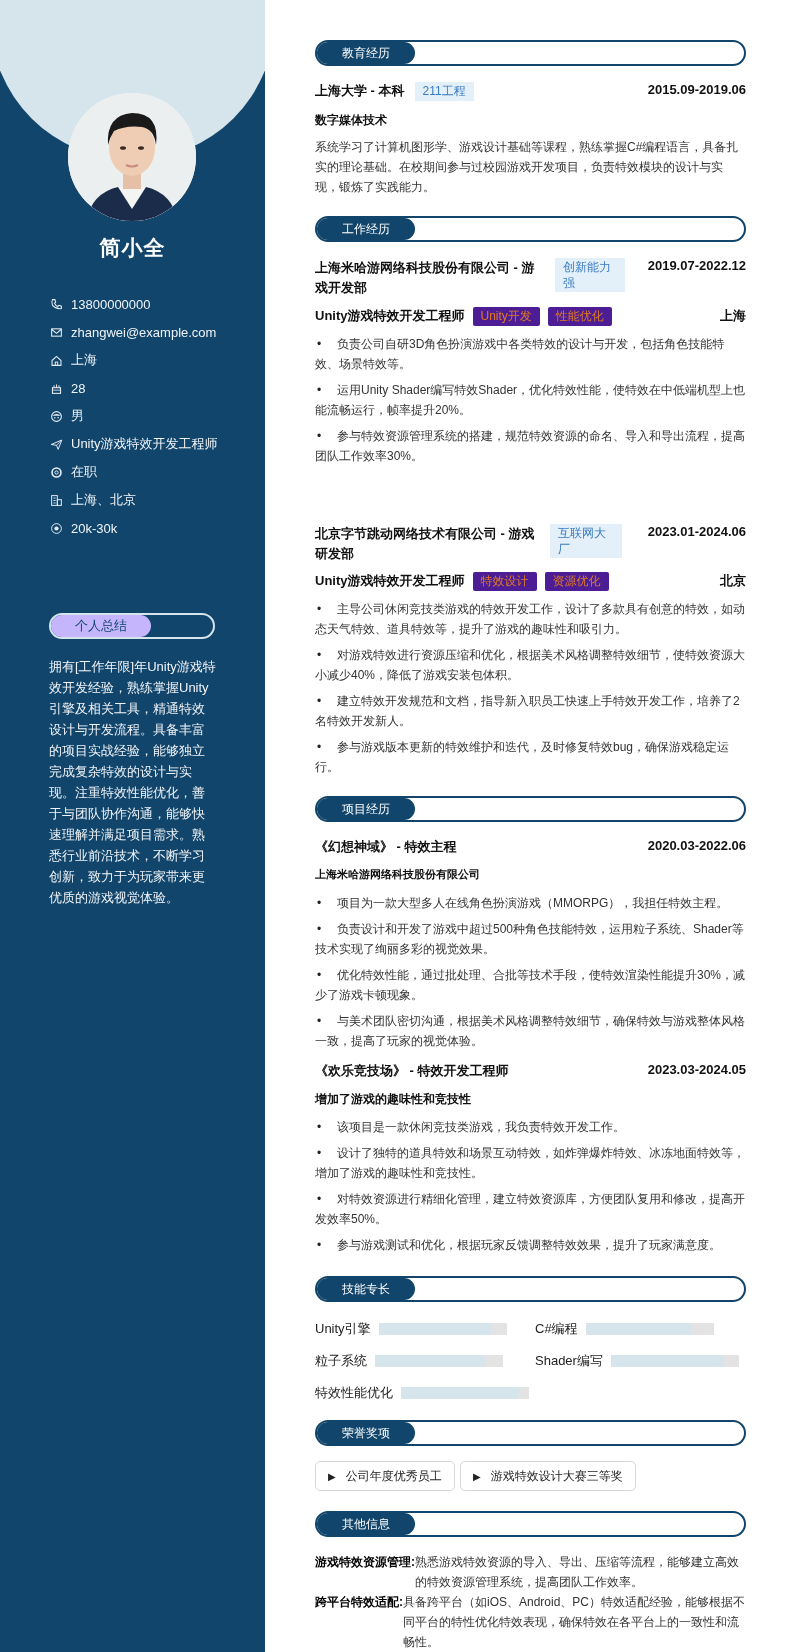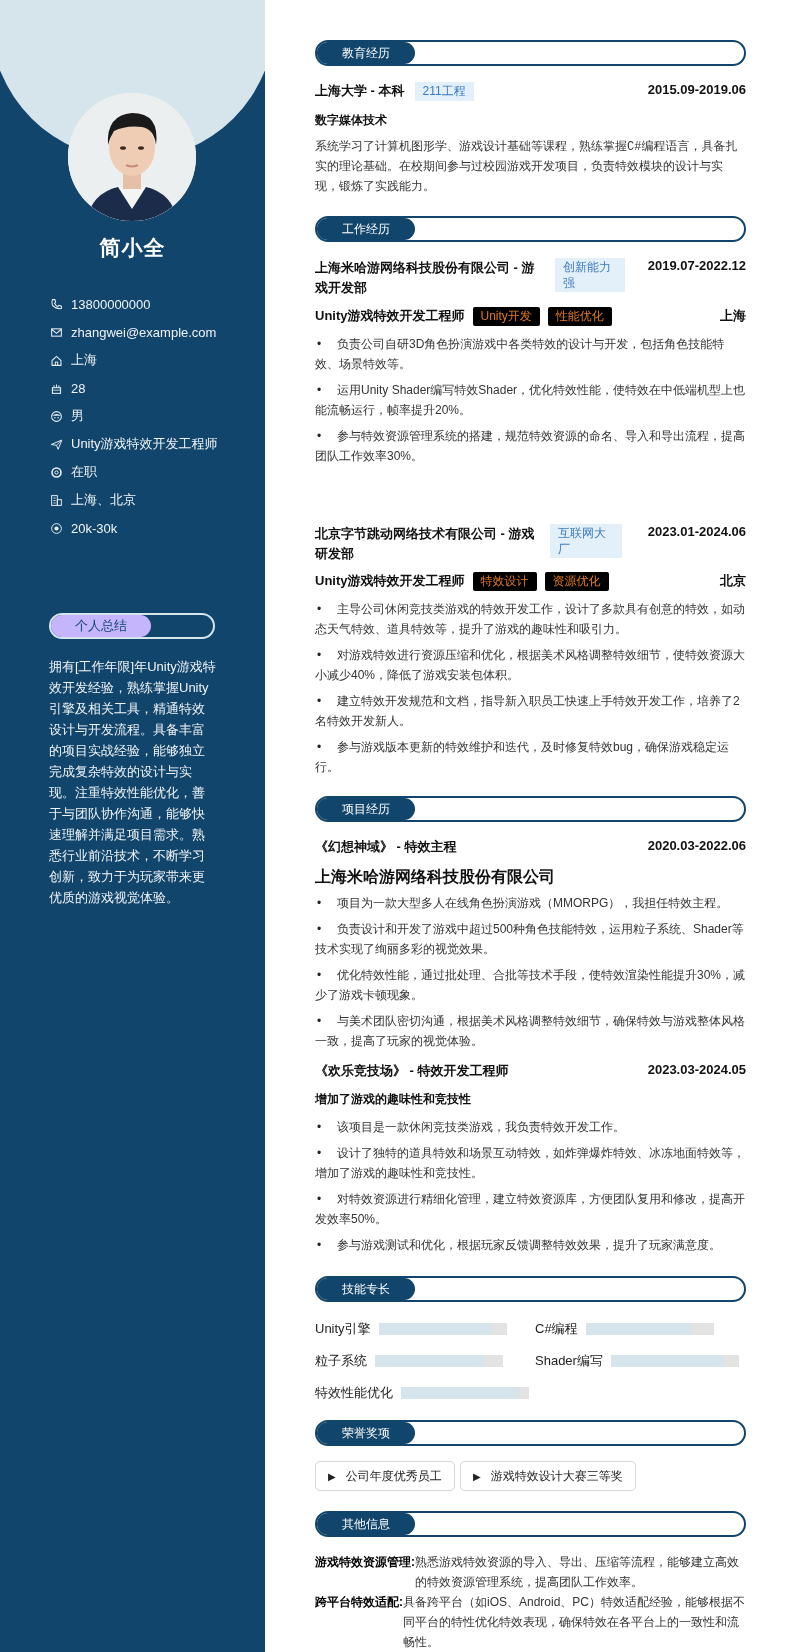--- a/index.html
+++ b/index.html
@@ -24,22 +24,22 @@
 
   
   .main { position: absolute; left: 315px; top: 0; width: 431px; }
   .sec-head { position: absolute; left: 0; width: 431px; height: 26px; border: 2px solid #11456b; border-radius: 13px; overflow: hidden; }
   .sec-pill { position: absolute; left: 0; top: 0; height: 100%; width: 98px; background: #11456b; border-radius: 0 13px 13px 0; color: #fff; font-size: 12px; display: flex; align-items: center; justify-content: center; }
 
   .row { position: absolute; left: 0; width: 431px; display: flex; align-items: flex-start; font-size: 13px; }
   .bold { font-weight: bold; color: #111; }
   .date { margin-left: auto; font-weight: bold; font-size: 13px; color: #111; white-space: nowrap; }
   .tag-blue { background: #e3eff9; color: #3a7bc0; font-size: 12px; padding: 1px 8px; margin-left: 10px; border-radius: 0; }
-  .tag-orange { background: #000000; color: #e07a22; font-size: 12px; padding: 1px 8px; margin-left: 8px; border-radius: 2px; }
-  .text { position: absolute; left: 0; width: 431px; font-size: 12px; line-height: 20px; color: #333; font-family: Liberation Mono, monospace; }
+  .tag-orange { background: #4c1d95; color: #e07a22; font-size: 12px; padding: 1px 8px; margin-left: 8px; border-radius: 2px; }
+  .text { position: absolute; left: 0; width: 431px; font-size: 12px; line-height: 20px; color: #333; }
   .bullets { position: absolute; left: 0; width: 431px; list-style: none; font-size: 12px; line-height: 20px; color: #333; }
   .bullets li { margin-bottom: 6px; }
   .bullets li::before { content: "•"; display: inline-block; width: 20px; padding-left: 2px; color: #222; }
 
   .skill { position: absolute; display: flex; align-items: center; font-size: 13px; color: #222; }
   .bar { height: 12px; background: #e3e3e3; margin-left: 8px; position: relative; }
   .bar-fill { position: absolute; left: 0; top: 0; height: 100%; background: #d6e4ec; }
 
   .award { position: absolute; height: 30px; border: 1px solid #d8d8d8; border-radius: 5px; display: flex; align-items: center; padding: 0 12px; font-size: 12px; color: #222; background: #fff; }
   .award .tri { font-size: 10px; margin-right: 10px; }
@@ -213,21 +213,21 @@
     <li>参与游戏版本更新的特效维护和迭代，及时修复特效bug，确保游戏稳定运行。</li>
   </ul>
 
   <div class="sec-head" style="top:796px">
     <div class="sec-pill">项目经历</div>
   </div>
   <div class="row" style="top:838px">
     <span class="bold">《幻想神域》 - 特效主程</span>
     <span class="date">2020.03-2022.06</span>
   </div>
-  <div class="row bold" style="top:867px;font-size:16px">上海米哈游网络科技股份有限公司</div>
+  <div class="row bold" style="top:867px;font-size:11px">上海米哈游网络科技股份有限公司</div>
   <ul class="bullets" style="top:893px">
     <li>项目为一款大型多人在线角色扮演游戏（MMORPG），我担任特效主程。</li>
     <li>负责设计和开发了游戏中超过500种角色技能特效，运用粒子系统、Shader等技术实现了绚丽多彩的视觉效果。</li>
     <li>优化特效性能，通过批处理、合批等技术手段，使特效渲染性能提升30%，减少了游戏卡顿现象。</li>
     <li>与美术团队密切沟通，根据美术风格调整特效细节，确保特效与游戏整体风格一致，提高了玩家的视觉体验。</li>
   </ul>
 
   <div class="row" style="top:1062px">
     <span class="bold">《欢乐竞技场》 - 特效开发工程师</span>
     <span class="date">2023.03-2024.05</span>

